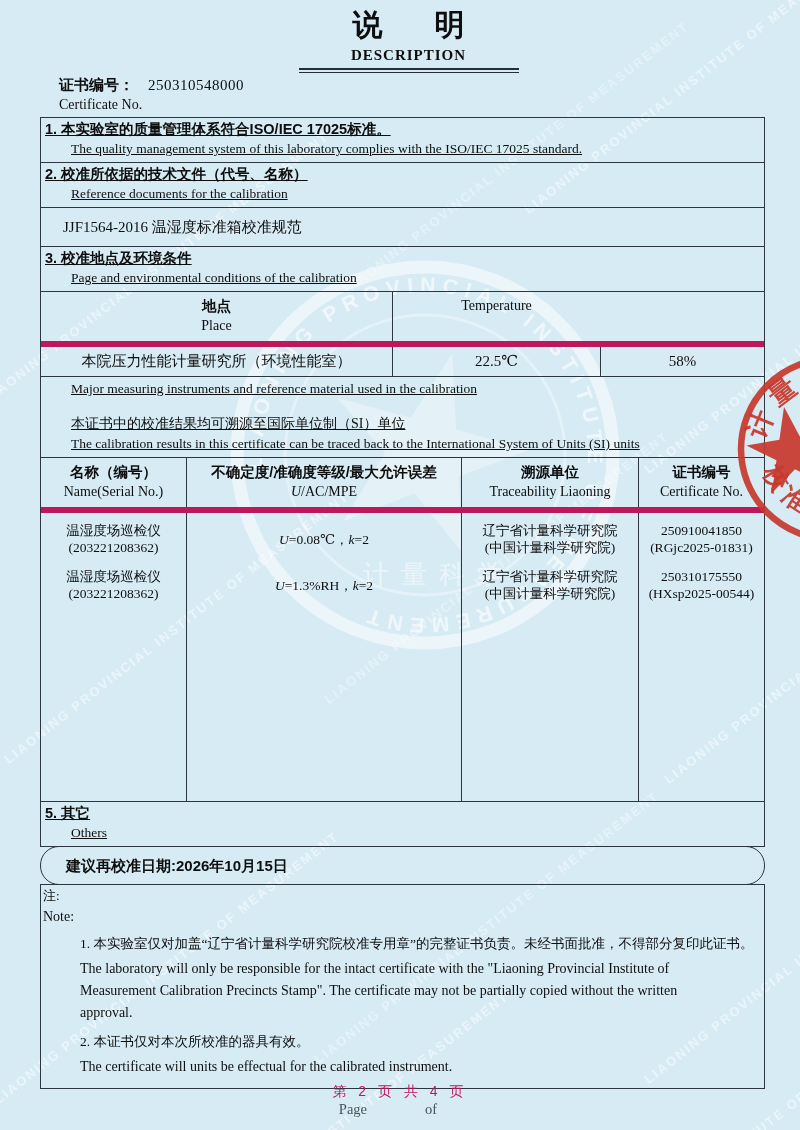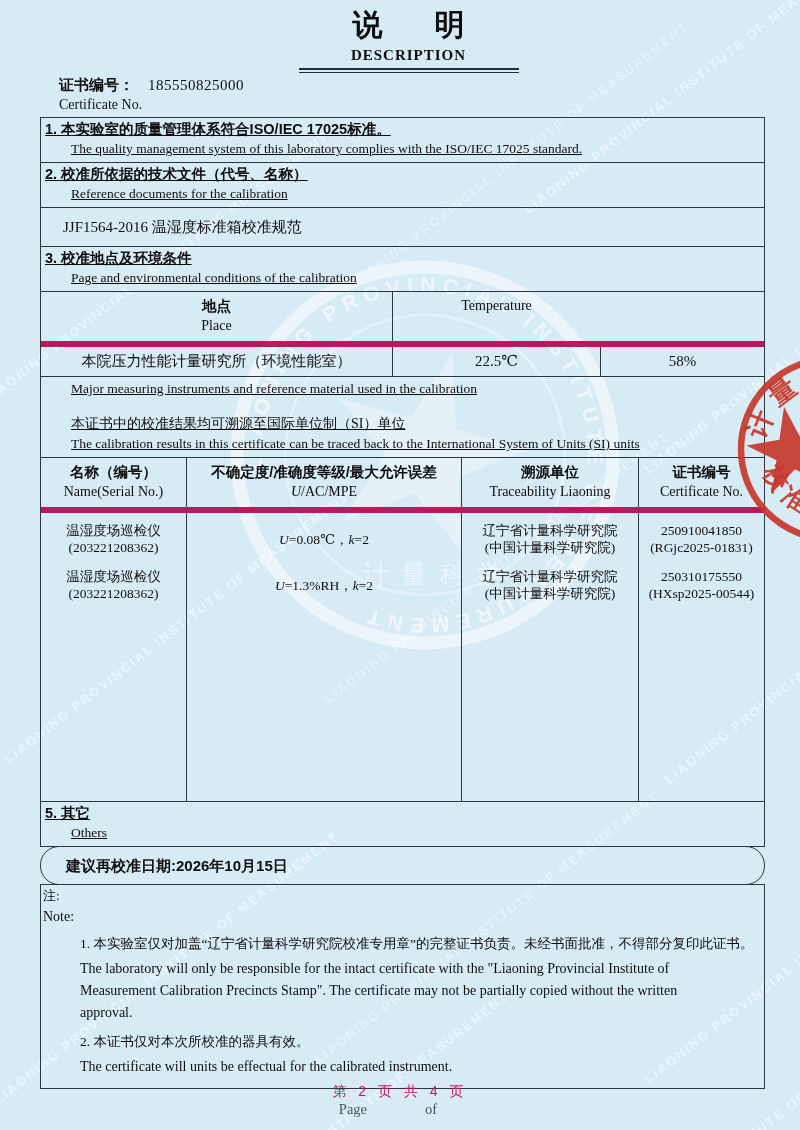--- a/index.html
+++ b/index.html
@@ -144,21 +144,21 @@
     <text font-size="25" font-weight="bold" fill="#c8372b" letter-spacing="7" opacity="0.92" font-family="Liberation Sans, DejaVu Sans, sans-serif">
       <textPath href="#stamp-bottom-arc" startOffset="10%">校准专</textPath>
     </text>
   </svg>
 
   <div class="hdr">
     <div class="title-cn">说明</div>
     <div class="title-en">DESCRIPTION</div>
     <div class="title-rule"></div>
     <div class="certline">
-      <span class="lbl">证书编号：</span><span class="num">185550825000</span>
+      <span class="lbl">证书编号：</span><span class="num">250310548000</span>
     </div>
     <div class="certline-en">Certificate No.</div>
   </div>
 
   <div class="doc">
 
     <div class="box sec-head">
       <div class="cnb">1. 本实验室的质量管理体系符合ISO/IEC  17025标准。</div>
       <div class="enr">The quality management system of this laboratory complies with the ISO/IEC 17025 standard.</div>
     </div>

